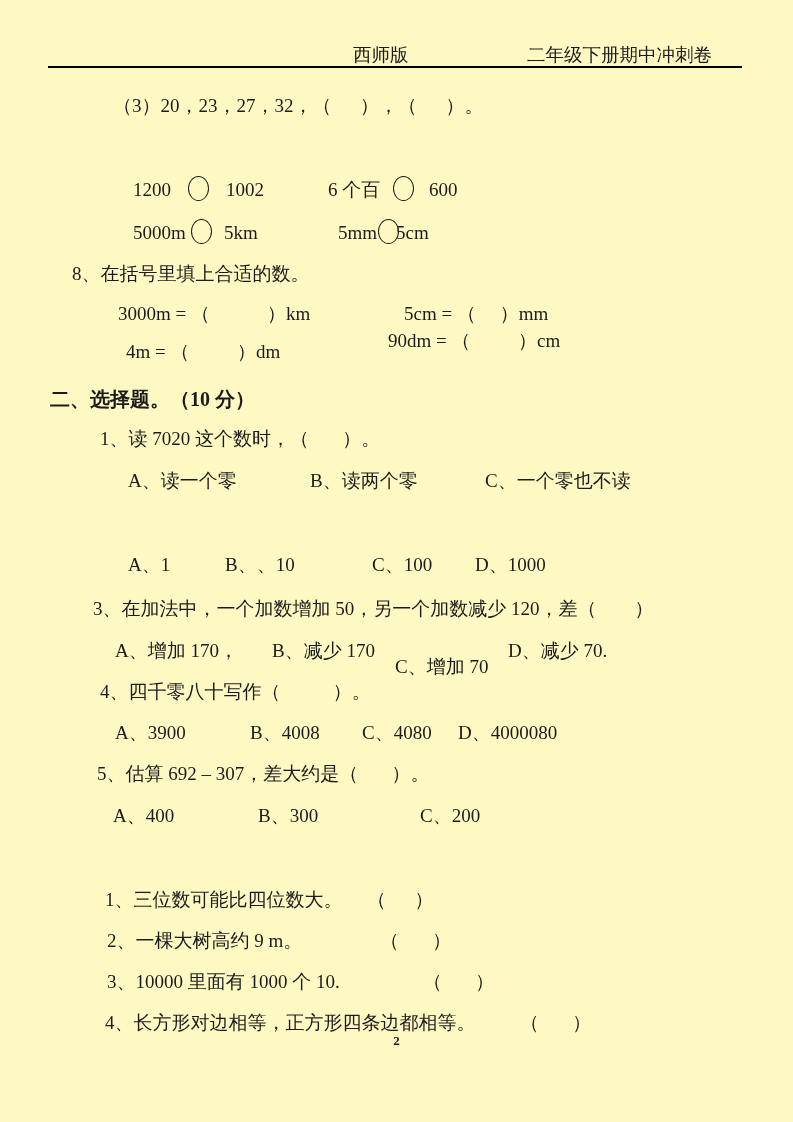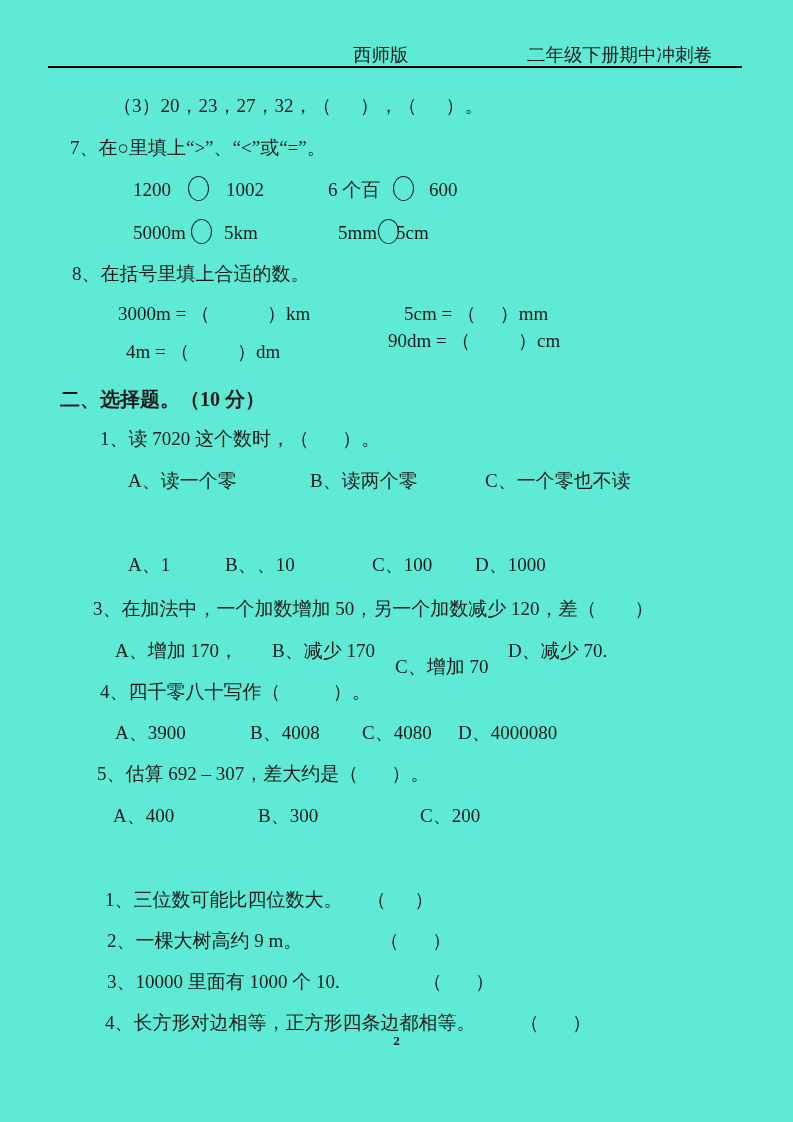--- a/index.html
+++ b/index.html
@@ -1,20 +1,20 @@
 <!DOCTYPE html>
 <html><head>
 <meta charset="utf-8">
 <style>
   html, body { margin: 0; padding: 0; background: #ffffff; }
   .page {
     position: relative;
     width: 793px;
     height: 1122px;
-    background: #5eead4;
+    background: #fef9c3;
     color: #1b1b1b;
     font-family: "Liberation Serif", "DejaVu Serif", serif;
     overflow: hidden;
   }
   .t {
     position: absolute;
     white-space: pre;
     font-size: 19px;
     line-height: 1.2;
     color: #1b1b1b;
@@ -53,21 +53,20 @@
 <body>
 
 <div class="page">
 
   <span class="t hdr" style="left:353px; top:44px;">西师版</span>
   <span class="t hdr" style="left:527px; top:44px;">二年级下册期中冲刺卷</span>
   <div class="rule"></div>
 
   <span class="t" style="left:113px; top:95px;">（3）20，23，27，32，（      ），（      ）。</span>
 
-  <span class="t" style="left:70px; top:137px;">7、在○里填上“&gt;”、“&lt;”或“=”。</span>
 
   <span class="t" style="left:133px; top:179px;">1200</span>
   <div class="circ" style="left:188px; top:176px;"></div>
   <span class="t" style="left:226px; top:179px;">1002</span>
   <span class="t" style="left:328px; top:179px;">6 个百</span>
   <div class="circ" style="left:393px; top:176px;"></div>
   <span class="t" style="left:429px; top:179px;">600</span>
 
   <span class="t" style="left:133px; top:222px;">5000m</span>
   <div class="circ" style="left:191px; top:219px;"></div>
@@ -75,21 +74,21 @@
   <span class="t" style="left:338px; top:222px;">5mm</span>
   <div class="circ" style="left:378px; top:219px;"></div>
   <span class="t" style="left:396px; top:222px;text-align:right;">5cm</span>
 
   <span class="t" style="left:72px; top:263px;">8、在括号里填上合适的数。</span>
   <span class="t" style="left:118px; top:303px;">3000m = （            ）km</span>
   <span class="t" style="left:404px; top:303px;">5cm = （     ）mm</span>
   <span class="t" style="left:126px; top:341px;">4m = （          ）dm</span>
   <span class="t" style="left:388px; top:330px;">90dm = （          ）cm</span>
 
-  <span class="t heading" style="left:60px; top:387px;">二、选择题。（10 分）</span>
+  <span class="t heading" style="left:50px; top:387px;">二、选择题。（10 分）</span>
 
   <span class="t" style="left:100px; top:428px;">1、读 7020 这个数时，（       ）。</span>
   <span class="t" style="left:128px; top:470px;">A、读一个零</span>
   <span class="t" style="left:310px; top:470px;">B、读两个零</span>
   <span class="t" style="left:485px; top:470px;">C、一个零也不读</span>
 
   <span class="t" style="left:128px; top:554px;">A、1</span>
   <span class="t" style="left:225px; top:554px;">B、、10</span>
   <span class="t" style="left:372px; top:554px;">C、100</span>
   <span class="t" style="left:475px; top:554px;">D、1000</span>

